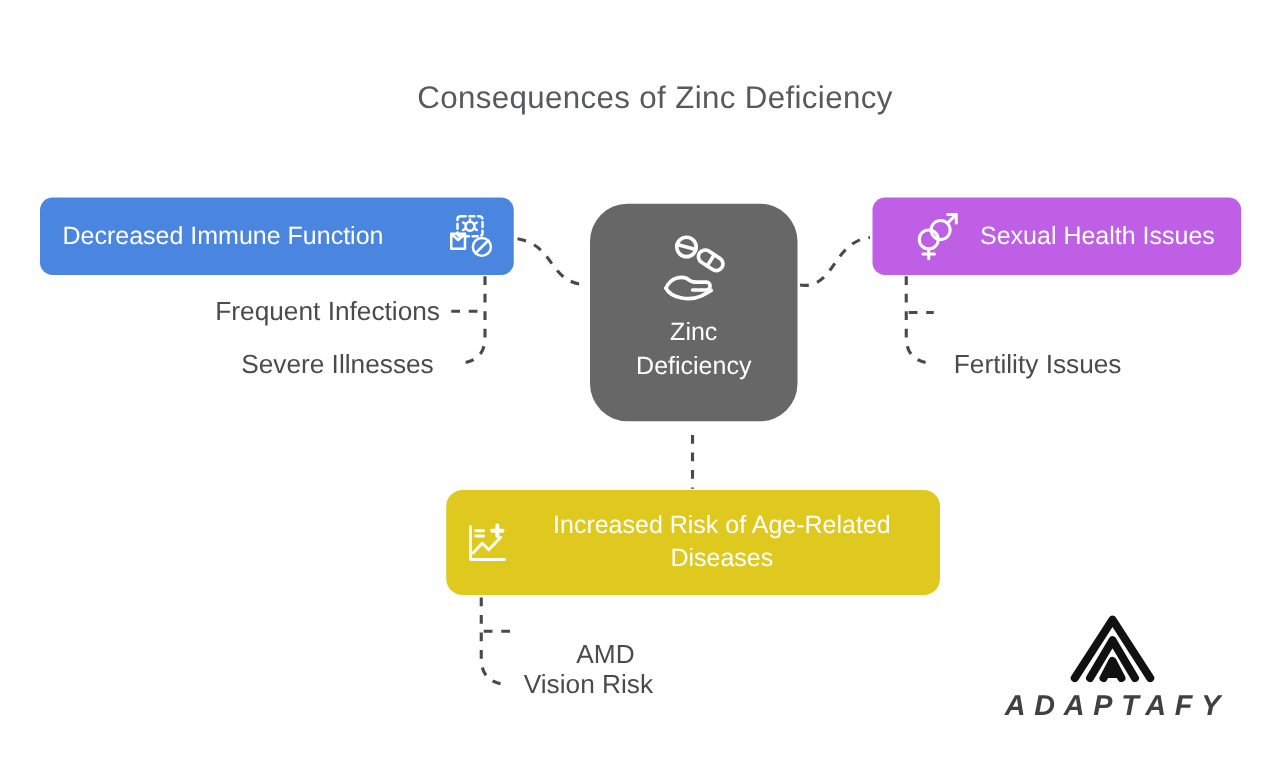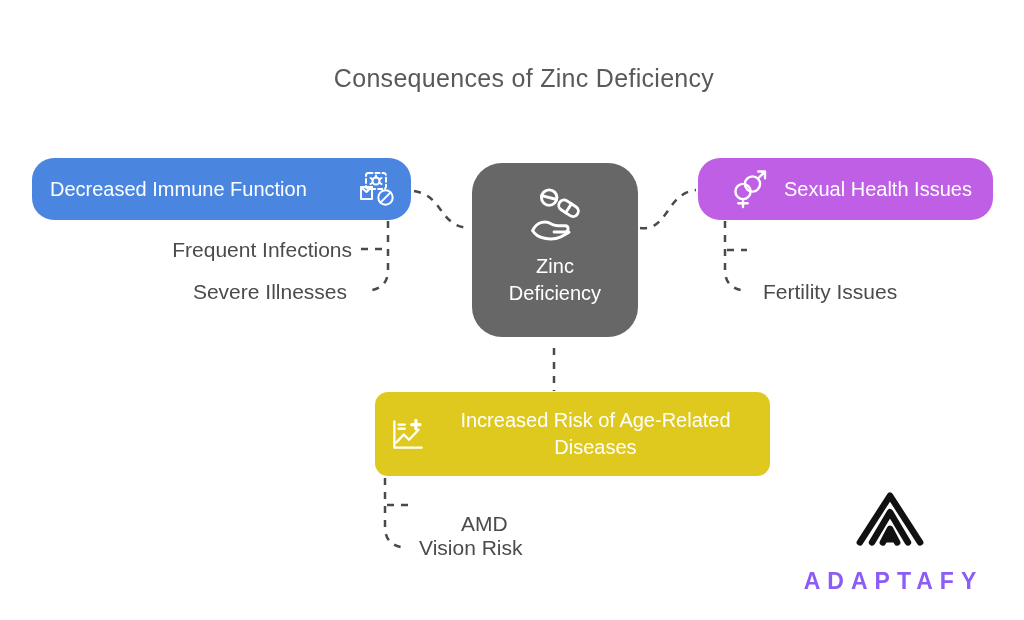--- a/index.html
+++ b/index.html
@@ -30,35 +30,35 @@
   .connectors path { fill: none; stroke-width: 2.5; stroke-dasharray: 7 7; }
   .node {
     position: absolute;
     z-index: 2;
     display: flex;
     align-items: center;
     color: #ffffff;
   }
   .branch-box {
     height: 62px;
-    border-radius: 22px;
+    border-radius: 10px;
     font-size: 20px;
   }
   .box-immune {
     left: 32px; top: 158px; width: 379px;
     justify-content: space-between;
     padding: 0 14px 0 18px;
   }
   .box-sexual {
     left: 698px; top: 158px; width: 295px;
     padding: 0 14px 0 14px;
     gap: 14px;
   }
   .box-age {
-    left: 375px; top: 392px; width: 395px; height: 84px;
+    left: 357px; top: 392px; width: 395px; height: 84px;
     border-radius: 13px;
     padding: 0 14px 0 12px;
     gap: 6px;
   }
   .box-age .label { flex: 1; text-align: center; line-height: 27px; }
   .center-node {
     left: 472px; top: 163px; width: 166px; height: 174px;
     border-radius: 30px;
     flex-direction: column;
     justify-content: flex-start;
@@ -80,26 +80,27 @@
   }
   .sub-right-align { text-align: right; }
   .icon { display: inline-flex; flex: 0 0 auto; }
   .logo {
     position: absolute;
     left: 783px; top: 490px; width: 214px;
     z-index: 2;
     text-align: center;
   }
   .logo-text {
-    margin-top: 18px;
+    margin-top: 0;
     font-size: 23px;
     font-weight: 800;
     letter-spacing: 7px;
-    color: #8b5cf6;
+    color: #404040;
     text-indent: 7px; 
+    font-style: italic;
   }
 </style>
 </head>
 <body>
 
 <div class="canvas">
 
   <div class="title">Consequences of Zinc Deficiency</div>
 
   <svg class="connectors" viewBox="0 0 1024 620">

